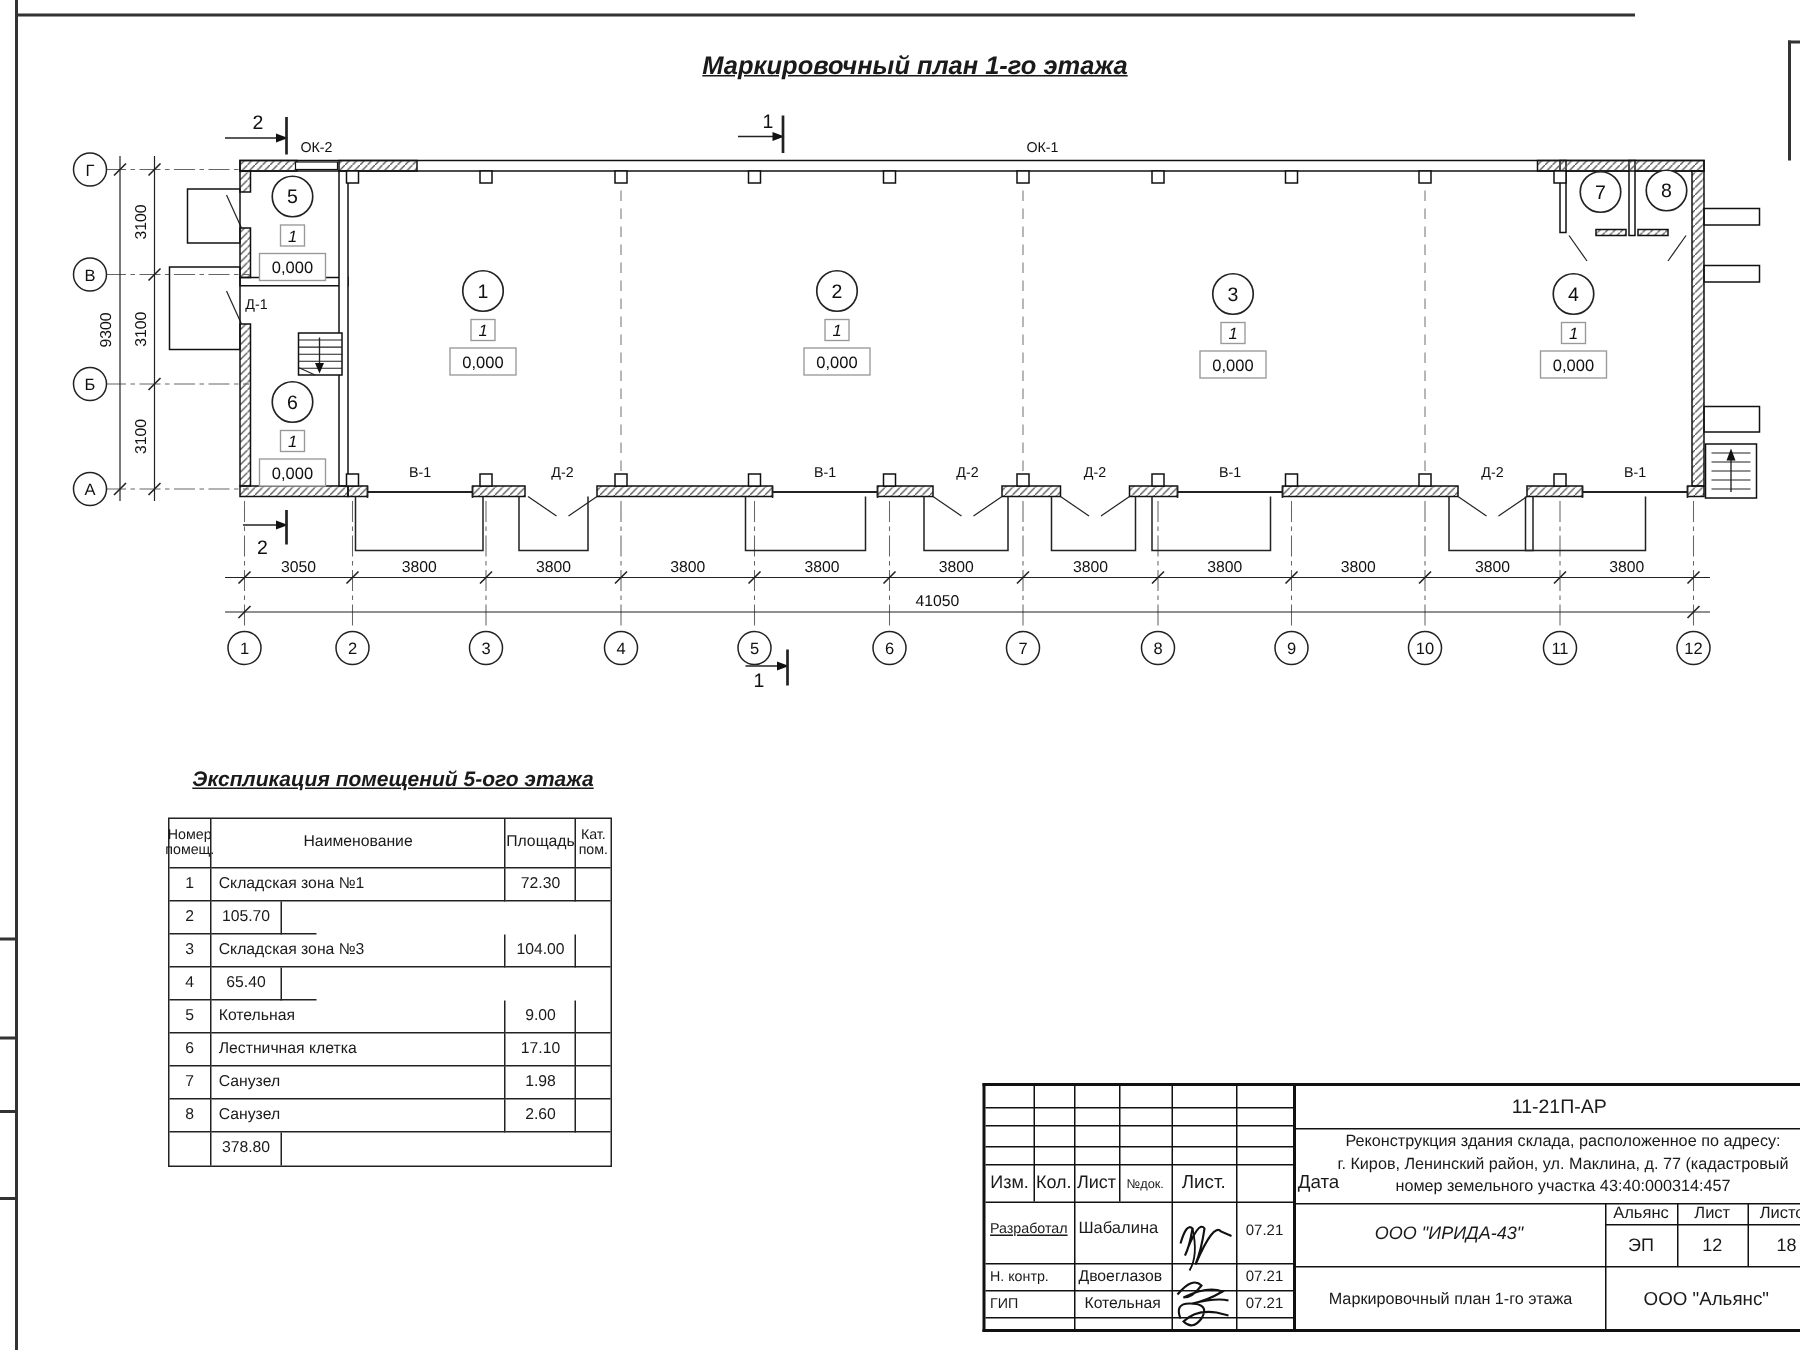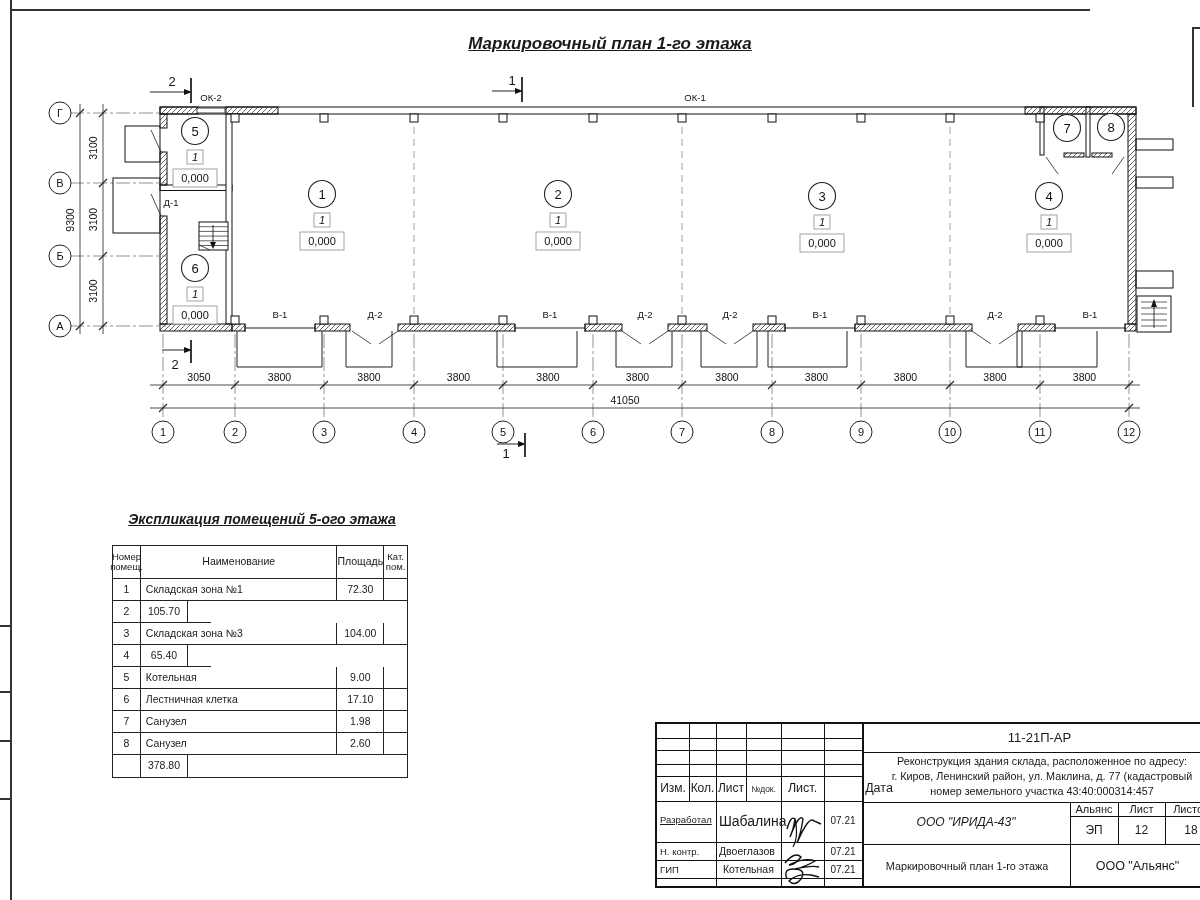--- a/index.html
+++ b/index.html
@@ -403,21 +403,21 @@
     <div class="tl-v" style="left:508px;top:78px;height:42px;"></div>
 
     <div class="tl-t ctr" style="left:0;top:57px;width:32px;font-size:12px;">Изм.</div>
     <div class="tl-t ctr" style="left:32px;top:57px;width:27px;font-size:12px;">Кол.</div>
     <div class="tl-t ctr" style="left:59px;top:57px;width:30px;font-size:12px;">Лист</div>
     <div class="tl-t ctr" style="left:89px;top:60px;width:35px;font-size:8.5px;">№док.</div>
     <div class="tl-t ctr" style="left:124px;top:57px;width:43px;font-size:12.5px;">Лист.</div>
     <div class="tl-t ctr" style="left:167px;top:57px;width:38px;font-size:12.5px;margin-left:36px;">Дата</div>
 
     <div class="tl-t" style="left:3px;top:90px;font-size:9.5px;text-decoration:underline;">Разработал</div>
-    <div class="tl-t" style="left:62px;top:89px;font-size:14px;">Шабалина</div>
+    <div class="tl-t" style="left:62px;top:89px;font-size:11px;">Шабалина</div>
     <div class="tl-t ctr" style="left:167px;top:91px;width:38px;font-size:10px;">07.21</div>
     <div class="tl-t" style="left:3px;top:122px;font-size:9.5px;">Н. контр.</div>
     <div class="tl-t" style="left:62px;top:121px;font-size:10.5px;">Двоеглазов</div>
     <div class="tl-t ctr" style="left:167px;top:122px;width:38px;font-size:10px;">07.21</div>
     <div class="tl-t" style="left:3px;top:140px;font-size:9.5px;">ГИП</div>
     <div class="tl-t" style="left:66px;top:139px;font-size:10.5px;">Котельная</div>
     <div class="tl-t ctr" style="left:167px;top:140px;width:38px;font-size:10px;">07.21</div>
 
     <svg style="position:absolute;left:124px;top:79px;" width="43" height="85" viewBox="0 0 43 85">
       <path d="M6 26 Q10 12 14 16 Q12 28 9 34 Q18 10 22 16 Q20 30 16 40 Q28 12 33 18 L40 21" fill="none" stroke="#111" stroke-width="1.4"></path>

